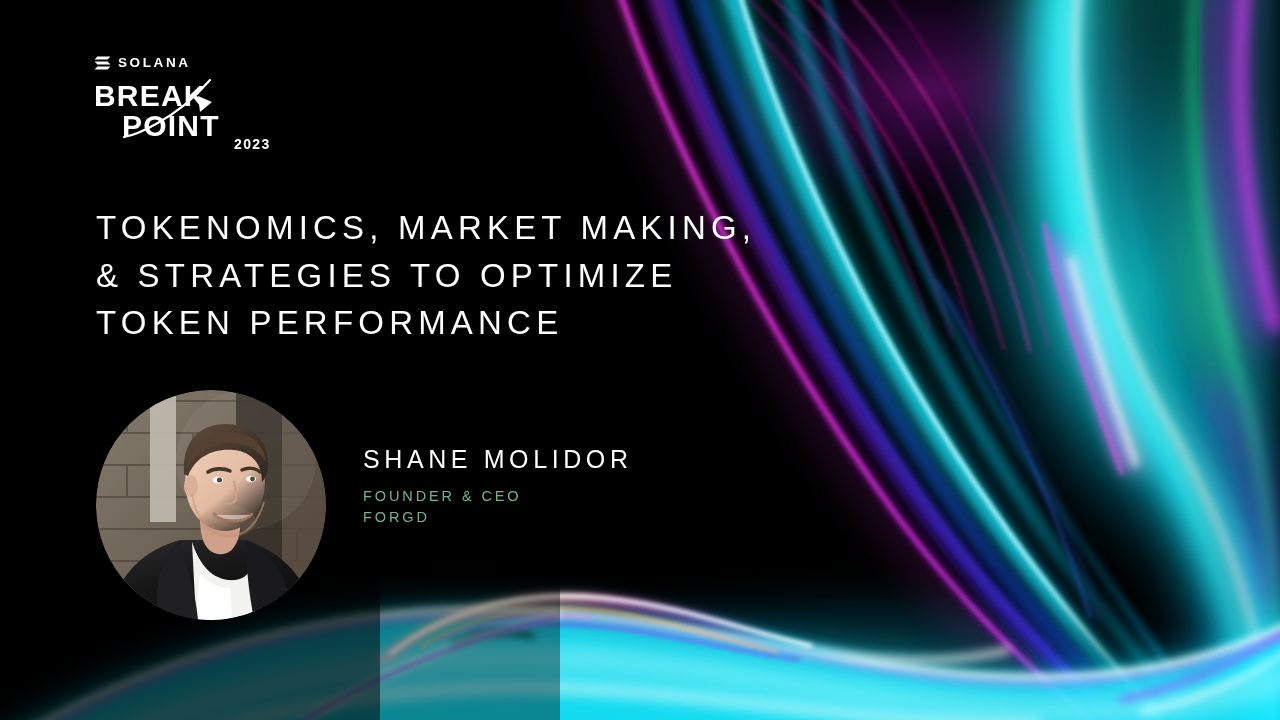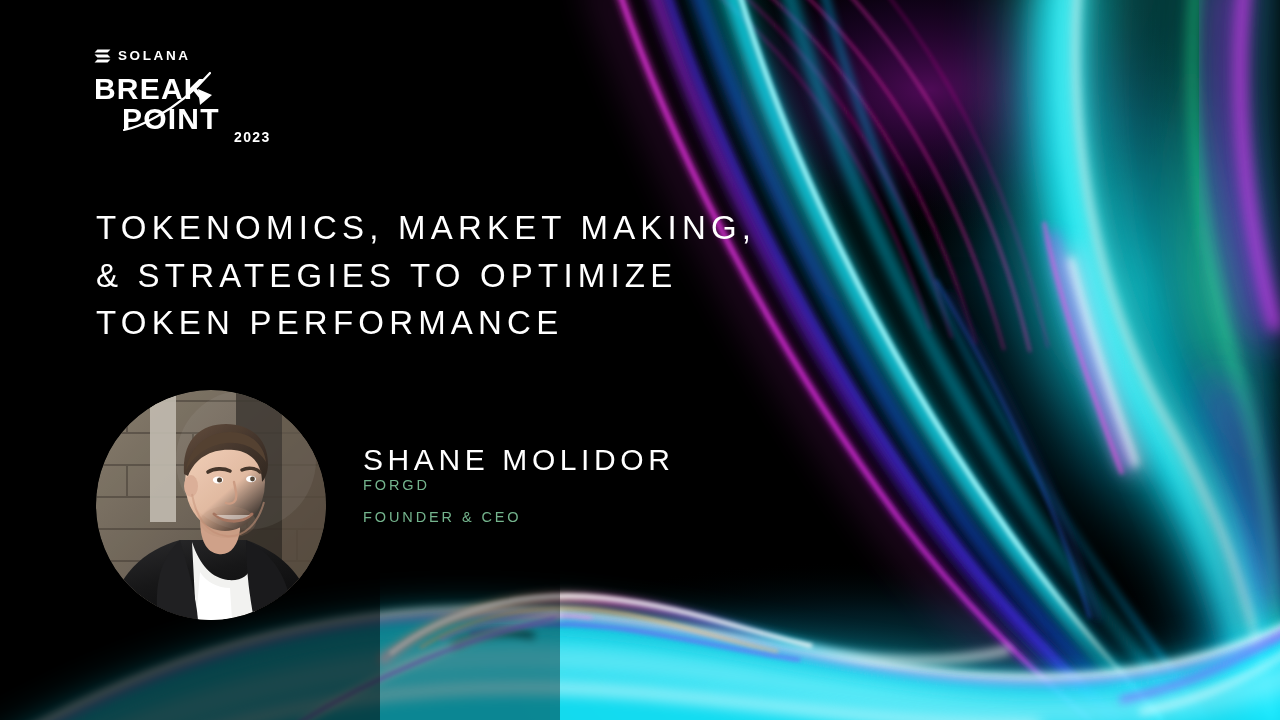--- a/index.html
+++ b/index.html
@@ -16,21 +16,21 @@
     background:#000000;
     overflow:hidden;
   }
 
   
   #artwork { position:absolute; inset:0; overflow:hidden; }
   #artwork svg { position:absolute; inset:0; width:1280px; height:720px; display:block; }
 
   
   #logo-block {
-    position:absolute; left:94px; top:48px;
+    position:absolute; left:94px; top:55px;
     width:210px; height:92px;
   }
   .solana-row { display:flex; align-items:center; gap:7px; height:16px; }
   .solana-mark { width:17px; height:14px; display:block; }
   .solana-word {
     color:#ffffff; font-size:13.5px; font-weight:700;
     letter-spacing:2.6px; line-height:14px;
     font-family:"Liberation Sans", sans-serif;
   }
   #breakpoint-lockup {
@@ -62,21 +62,21 @@
     background:#1a1a18;
   }
   #speaker-photo svg { display:block; width:230px; height:230px; }
 
   #speaker-text {
     position:absolute; left:363px; top:444px;
     width:520px;
   }
   #speaker-name {
     color:#ffffff;
-    font-size:30px;
+    font-size:25px;
     font-weight:400;
     letter-spacing:4.6px;
     line-height:31px;
     white-space:nowrap;
   }
   .speaker-meta {
     font-size:14.5px;
     font-weight:400;
     letter-spacing:2.9px;
     line-height:21px;
@@ -384,17 +384,17 @@
         <path d="M96,104 C100,128 112,144 130,146 C148,148 162,134 168,112" stroke="#c49077" stroke-width="2" fill="none" opacity="0.55"></path>
         <ellipse cx="132" cy="132" rx="28" ry="16" fill="#b98b71" opacity="0.18"></ellipse>
 
         <ellipse cx="150" cy="70" rx="70" ry="70" fill="#ffffff" opacity="0.06"></ellipse>
       </g>
     </svg>
   </div>
 
   <div id="speaker-text">
     <div id="speaker-name" style="color: rgb(255, 255, 255);">SHANE MOLIDOR</div>
+    <div id="speaker-role" class="speaker-meta" style="color: rgb(116, 180, 141);">FOUNDER &amp; CEO</div>
     <div id="speaker-company" class="speaker-meta" style="color: rgb(116, 180, 141);">FORGD</div>
-    <div id="speaker-role" class="speaker-meta" style="color: rgb(116, 180, 141);">FOUNDER &amp; CEO</div>
   </div>
 
 </div>
 
 </body></html>

